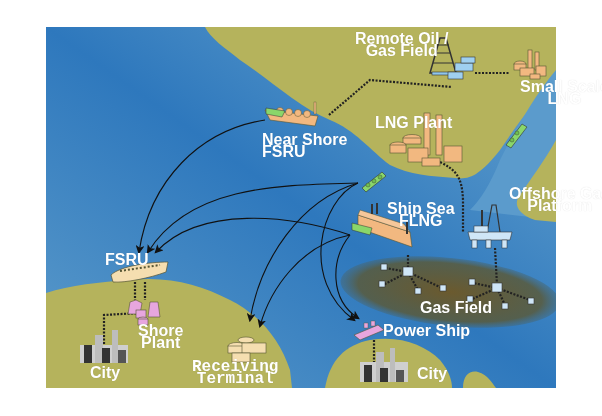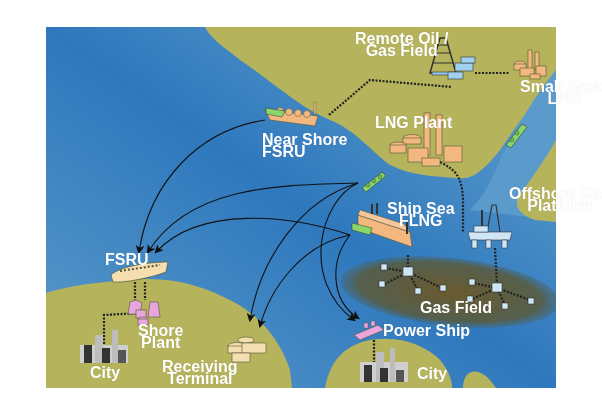--- a/index.html
+++ b/index.html
@@ -211,17 +211,17 @@
 FSRU</div>
 <div class="lbl" style="left:375px; top:117px;">LNG Plant</div>
 <div class="lbl" style="left:387px; top:203px;">Ship Sea
 FLNG</div>
 <div class="lbl" style="left:509px; top:188px;">Offshore Gas
 Platform</div>
 <div class="lbl" style="left:105px; top:254px;">FSRU</div>
 <div class="lbl" style="left:138px; top:325px;">Shore
 Plant</div>
 <div class="lbl" style="left:90px; top:367px;">City</div>
-<div class="lbl" style="left:162px; top:361px;">Receiving
+<div class="lbl" style="left:192px; top:361px;font-family:Liberation Mono, monospace;">Receiving
 Terminal</div>
 <div class="lbl" style="left:420px; top:302px;">Gas Field</div>
 <div class="lbl" style="left:383px; top:325px;">Power Ship</div>
 <div class="lbl" style="left:417px; top:368px;">City</div>
 
 </body></html>

